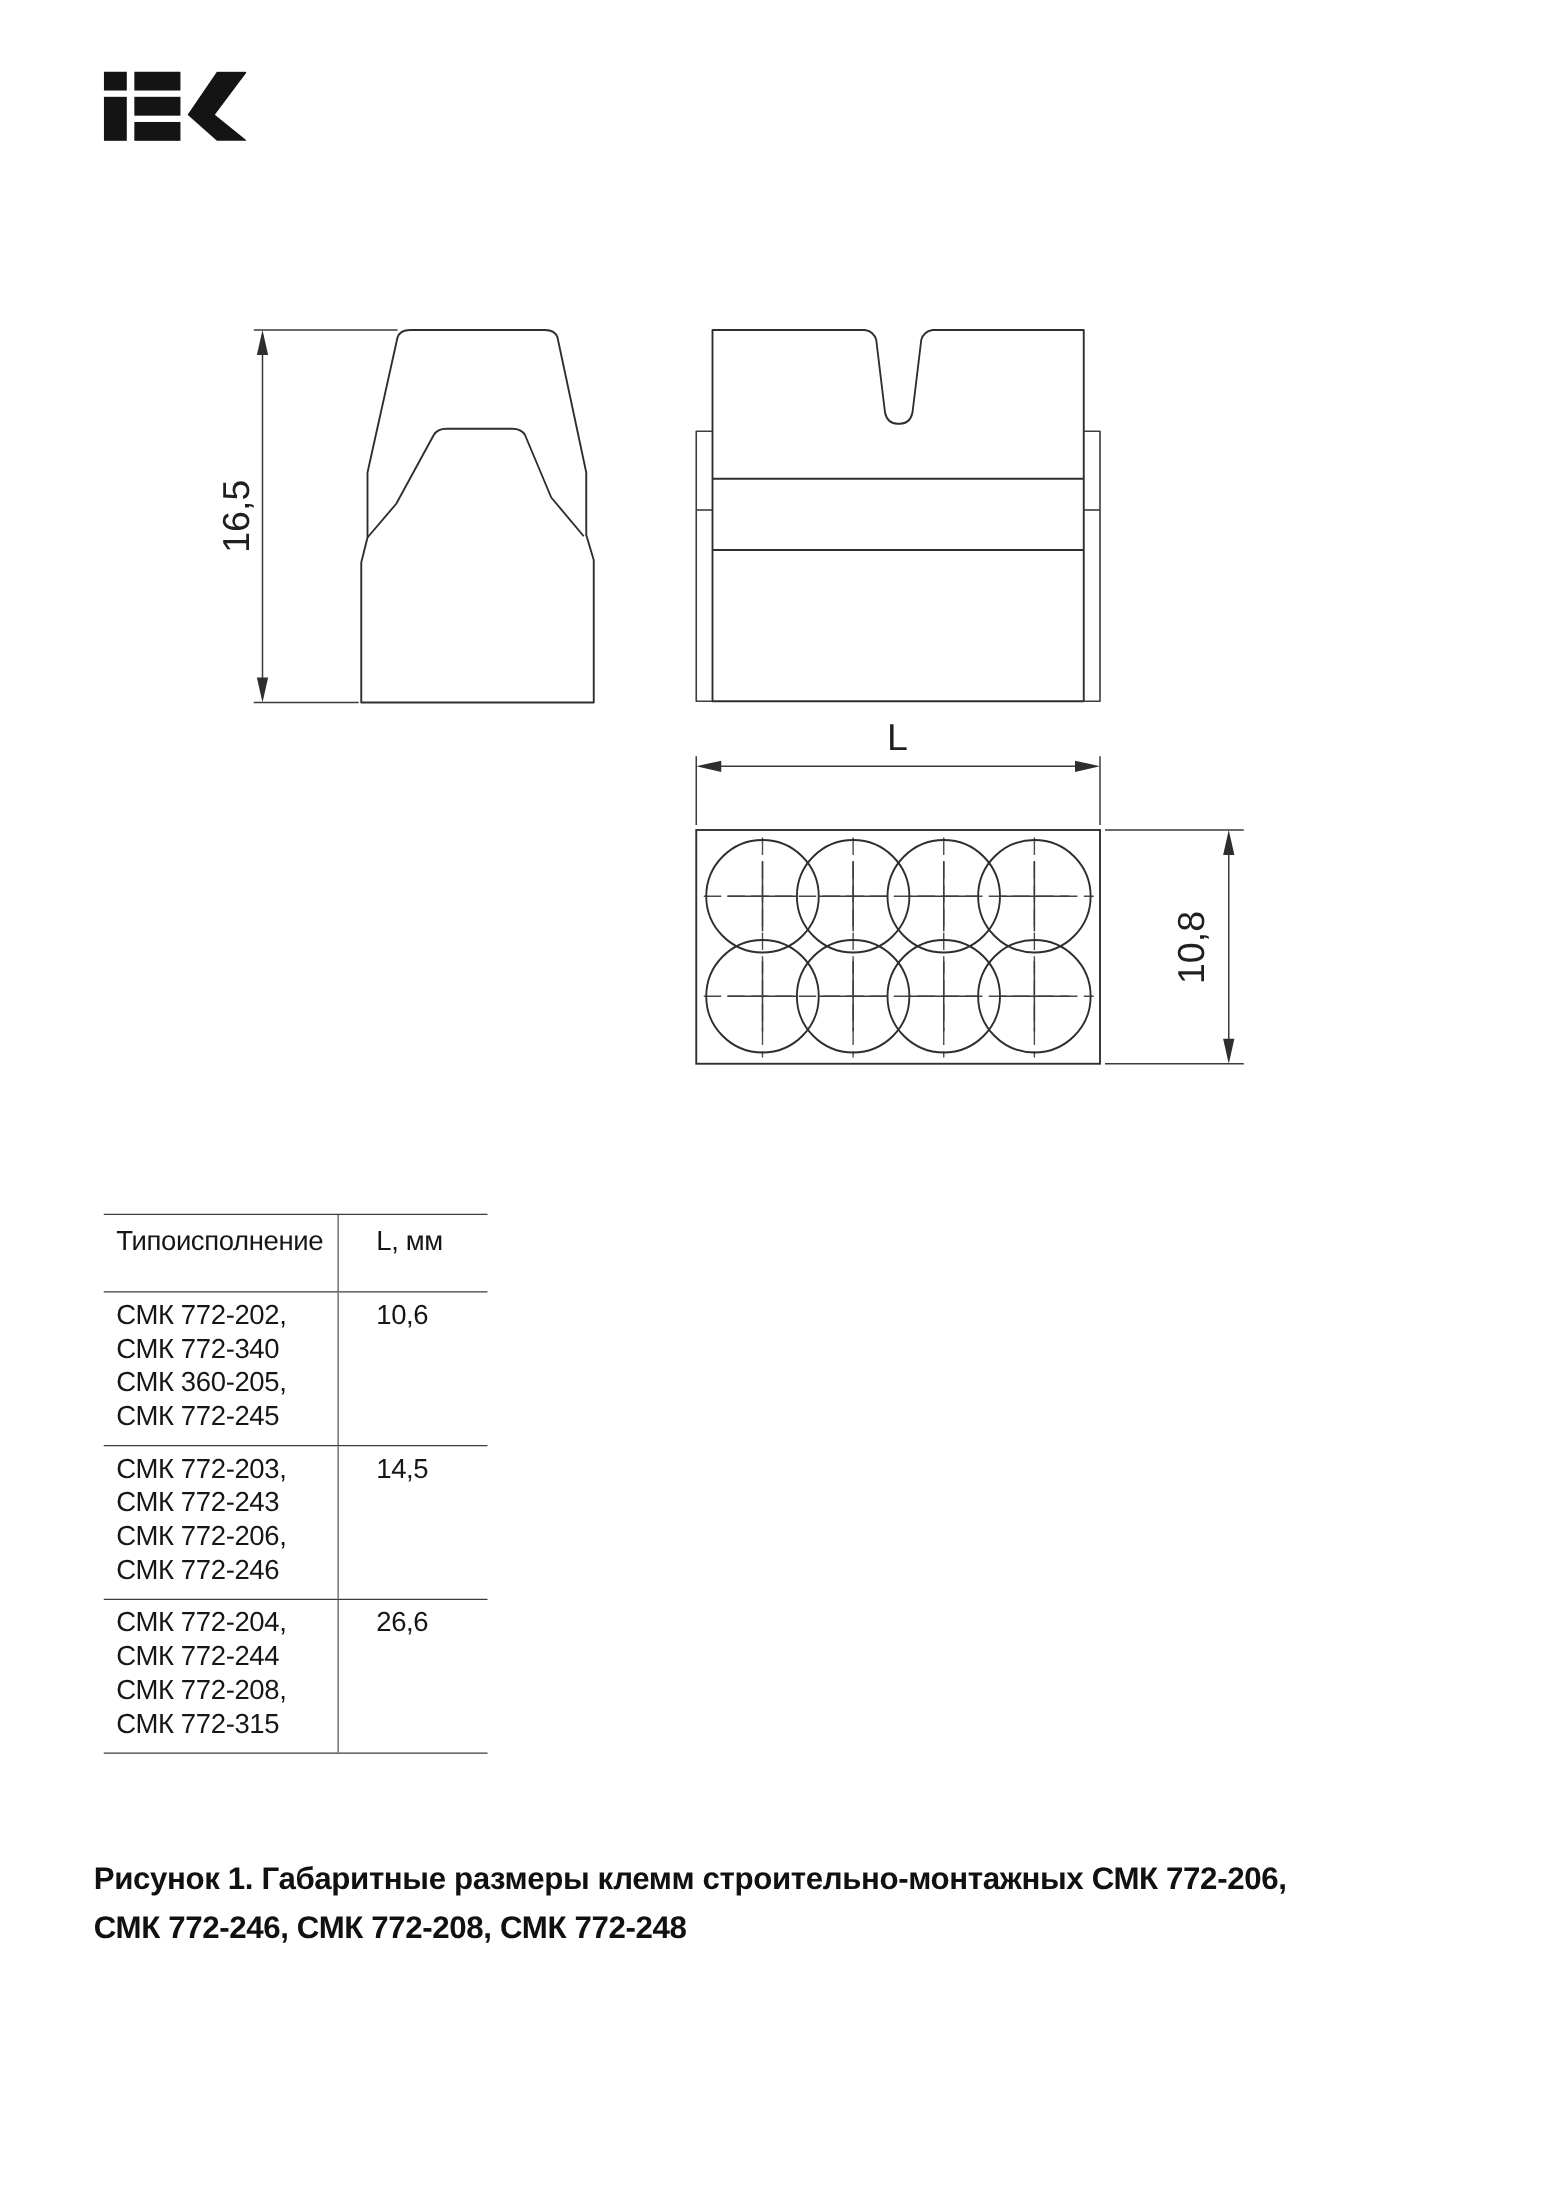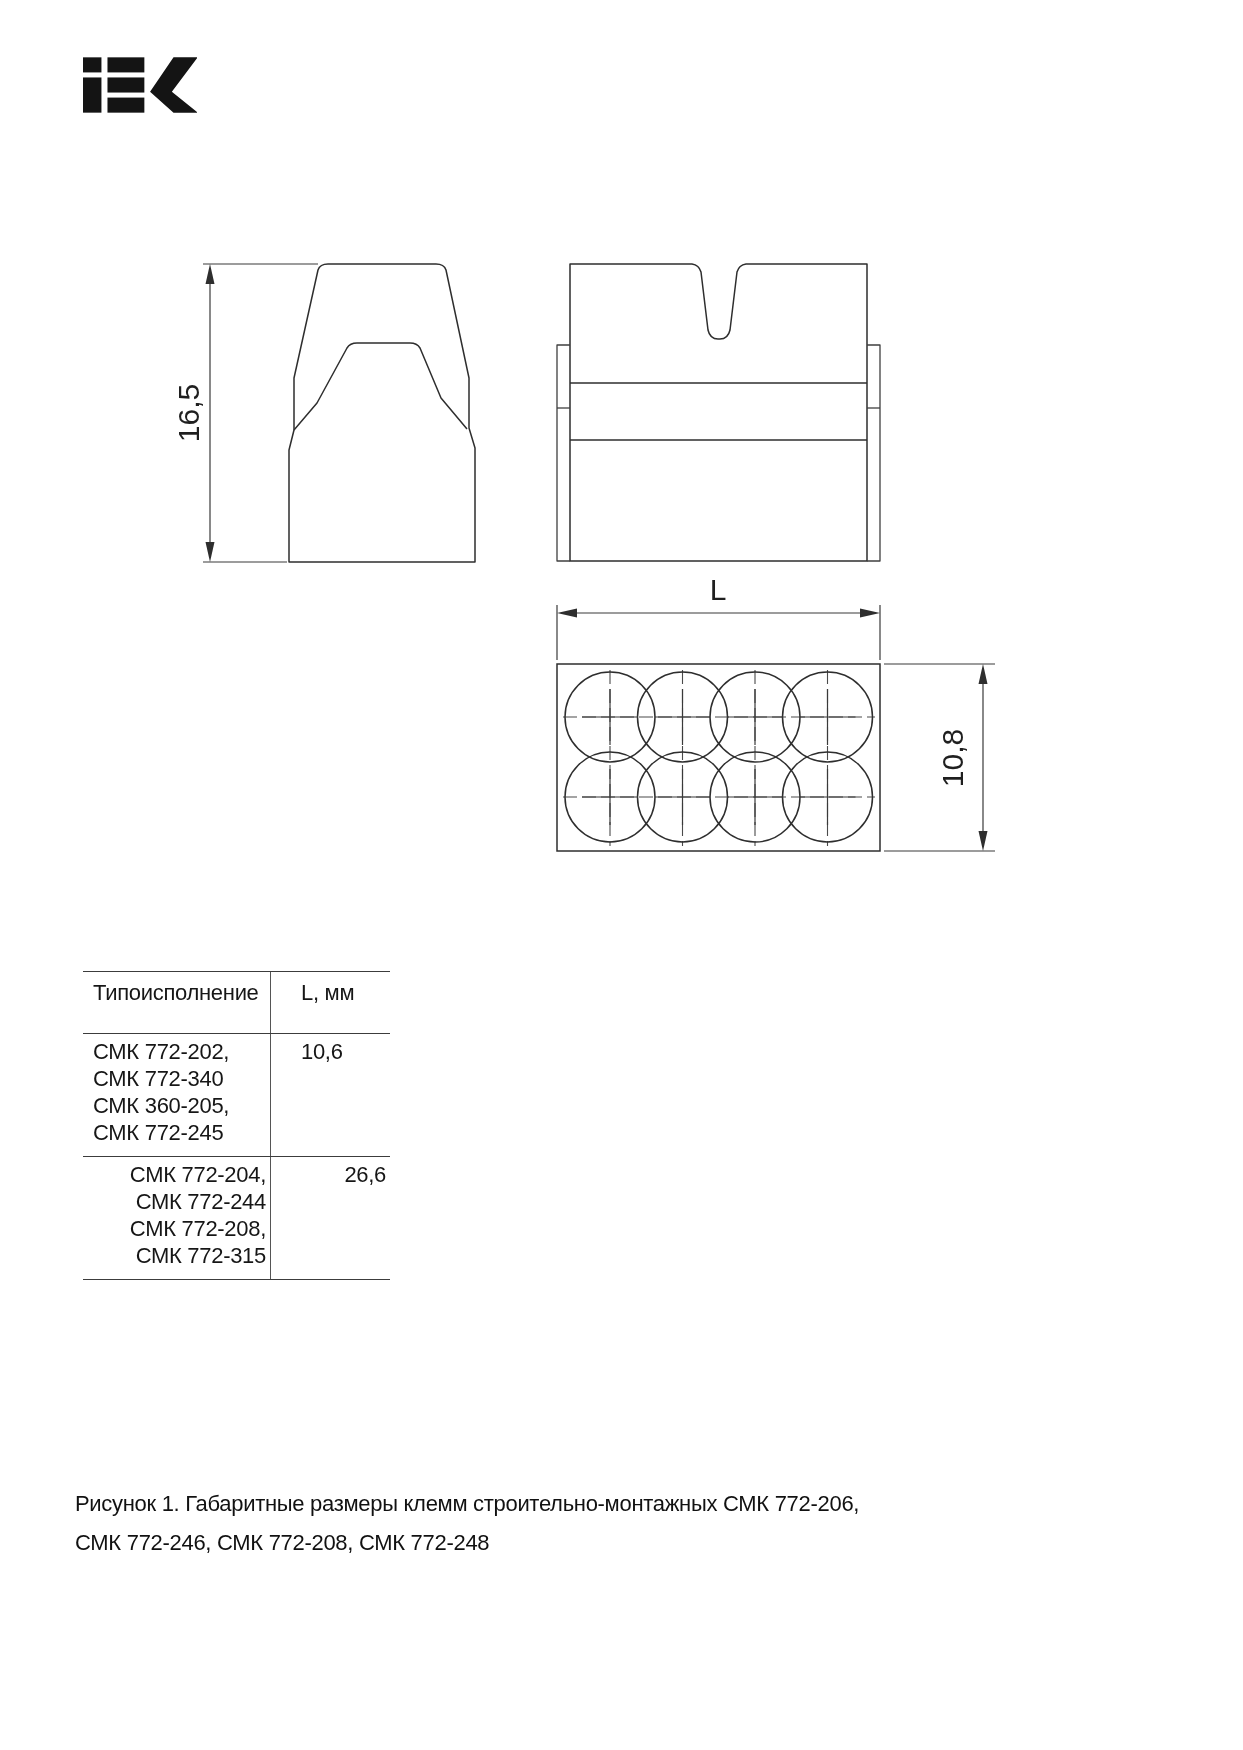--- a/index.html
+++ b/index.html
@@ -14,30 +14,30 @@
   .logo{position:absolute;left:83px;top:57px;width:114px;height:56px;}
   .drawing{position:absolute;left:0;top:0;width:1243px;height:900px;}
 
   
   .spec-table{
     position:absolute;left:83px;top:971px;width:307px;
     border-top:1px solid #3c3c3c;border-bottom:1px solid #3c3c3c;
     font-size:22px;letter-spacing:-0.3px;color:#161616;
   }
   .spec-table .tr{display:flex;border-bottom:1px solid #3c3c3c;gap:21px;}
-  .spec-table .tr:last-child{border-bottom:none;text-align:right;}
+  .spec-table .tr:last-child{border-bottom:none;}
   .spec-table .td-types{width:188px;border-right:1px solid #555;box-sizing:border-box;
     padding:4px 4px 10px 10px;line-height:27px;}
   .spec-table .td-value{flex:1;padding:4px 4px 4px 9px;line-height:27px;}
   .spec-table .thead .td-types{height:61px;box-sizing:border-box;padding-top:7px;}
   .spec-table .thead .td-value{padding-top:7px;}
 
   .caption{
     position:absolute;left:75px;top:1484px;width:1100px;
-    font-size:22px;line-height:39px;letter-spacing:-0.3px;color:#111;
+    font-size:25px;line-height:39px;letter-spacing:-0.3px;color:#111;font-weight:bold;
   }
 
   svg text{font-family:"Liberation Sans", sans-serif;fill:#1f1f1f;}
 </style>
 </head>
 <body>
 
 <div class="page">
 
   <svg class="logo" viewBox="0 0 340 165" aria-label="IEK">
@@ -156,20 +156,29 @@
         <div class="td-types">
           <div>СМК 772-202,</div>
           <div>СМК 772-340</div>
           <div>СМК 360-205,</div>
           <div>СМК 772-245</div>
         </div>
         <div class="td-value">10,6</div>
       </div>
       <div class="tr">
         <div class="td-types">
+          <div>СМК 772-203,</div>
+          <div>СМК 772-243</div>
+          <div>СМК 772-206,</div>
+          <div>СМК 772-246</div>
+        </div>
+        <div class="td-value">14,5</div>
+      </div>
+      <div class="tr">
+        <div class="td-types">
           <div>СМК 772-204,</div>
           <div>СМК 772-244</div>
           <div>СМК 772-208,</div>
           <div>СМК 772-315</div>
         </div>
         <div class="td-value">26,6</div>
       </div>
     </div>
 
   <div class="caption">

